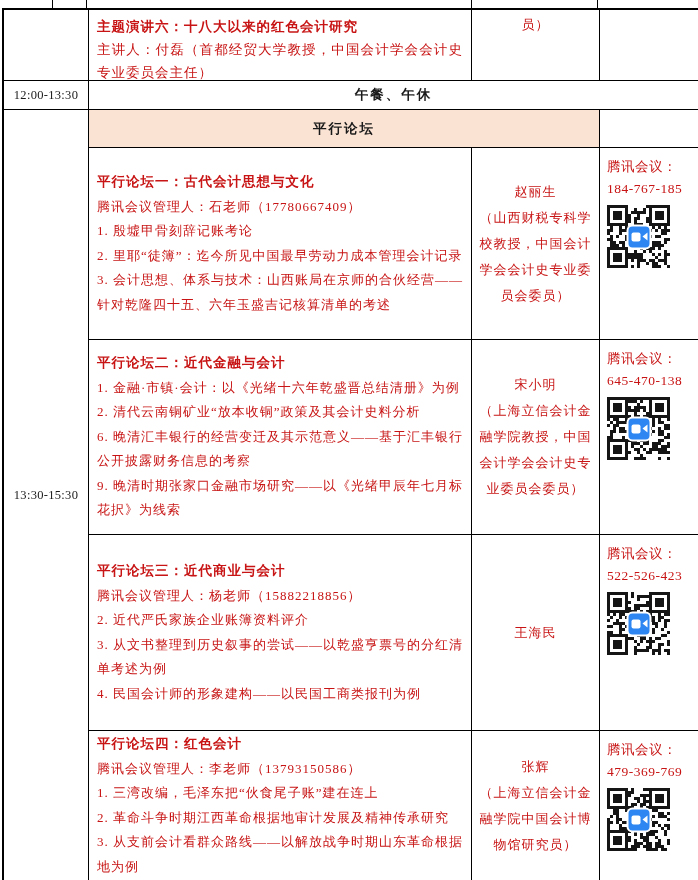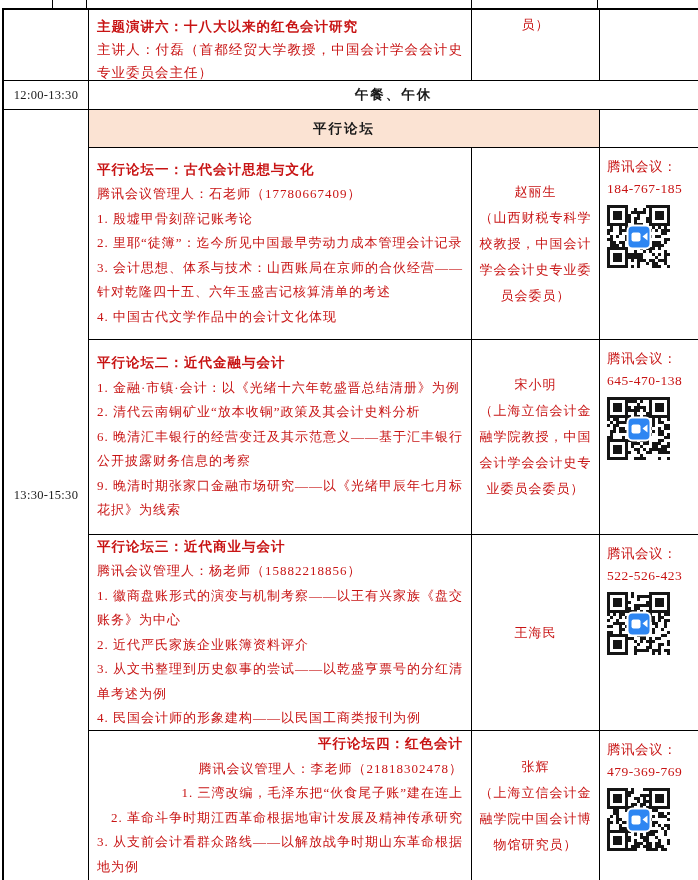--- a/index.html
+++ b/index.html
@@ -21,21 +21,21 @@
     border:2px solid #000;
     background:#fff;
   }
   .cell{
     box-sizing:border-box;
     border-right:1px solid #000;
     border-bottom:1px solid #000;
     overflow:hidden;
   }
   .no-r{border-right:none;}
-  .no-b{border-bottom:none;align-items:flex-end;}
+  .no-b{border-bottom:none;}
   .timecell{
     display:flex;align-items:center;justify-content:center;
     color:#1a1a1a;font-size:12.5px;letter-spacing:0.3px;
   }
   .keynote{
     padding:5px 8px 2px 8px;font-size:13.5px;line-height:23px;letter-spacing:1px;
   }
   .keynote .kt{font-weight:bold;}
   .keynote .ks{text-align:justify;}
   .fragment{
@@ -114,21 +114,20 @@
 
     <div class="cell pheader" style="grid-row:3;grid-column:2/4">平行论坛</div>
     <div class="cell no-r" style="grid-row:3;grid-column:4"></div>
 
     <div class="cell forum" style="grid-row:4;grid-column:2">
       <div class="ft">平行论坛一：古代会计思想与文化</div>
       <div>腾讯会议管理人：石老师（17780667409）</div>
       <div>1. 殷墟甲骨刻辞记账考论</div>
       <div>2. 里耶“徒簿”：迄今所见中国最早劳动力成本管理会计记录</div>
       <div>3. 会计思想、体系与技术：山西账局在京师的合伙经营——针对乾隆四十五、六年玉盛吉记核算清单的考述</div>
-      <div>4. 中国古代文学作品中的会计文化体现</div>
     </div>
     <div class="cell speaker" style="grid-row:4;grid-column:3">
       <div>赵丽生</div>
       <div>（山西财税专科学校教授，中国会计学会会计史专业委员会委员）</div>
     </div>
     <div class="cell qrcell no-r" style="grid-row:4;grid-column:4">
       <div>腾讯会议：</div>
       <div class="qr-id">184-767-185</div>
       <div class="qr-code">
           <i style="left: 0px; top: 0px; width: 3px; height: 3px;"></i>
@@ -621,21 +620,20 @@
           <i style="left: 36px; top: 60px; width: 3px; height: 3px;"></i>
           <i style="left: 51px; top: 60px; width: 3px; height: 3px;"></i>
           <i style="left: 60px; top: 60px; width: 3px; height: 3px;"></i>
         <span class="qr-logo"></span>
       </div>
     </div>
 
     <div class="cell forum" style="grid-row:6;grid-column:2">
       <div class="ft">平行论坛三：近代商业与会计</div>
       <div>腾讯会议管理人：杨老师（15882218856）</div>
-      <div>1. 徽商盘账形式的演变与机制考察——以王有兴家族《盘交账务》为中心</div>
       <div>2. 近代严氏家族企业账簿资料评介</div>
       <div>3. 从文书整理到历史叙事的尝试——以乾盛亨票号的分红清单考述为例</div>
       <div>4. 民国会计师的形象建构——以民国工商类报刊为例</div>
     </div>
     <div class="cell speaker" style="grid-row:6;grid-column:3">
       <div>王海民</div>
     </div>
     <div class="cell qrcell no-r" style="grid-row:6;grid-column:4">
       <div>腾讯会议：</div>
       <div class="qr-id">522-526-423</div>
@@ -873,21 +871,21 @@
           <i style="left: 27px; top: 60px; width: 3px; height: 3px;"></i>
           <i style="left: 45px; top: 60px; width: 3px; height: 3px;"></i>
           <i style="left: 51px; top: 60px; width: 3px; height: 3px;"></i>
           <i style="left: 60px; top: 60px; width: 3px; height: 3px;"></i>
         <span class="qr-logo"></span>
       </div>
     </div>
 
     <div class="cell forum no-b" style="grid-row:7;grid-column:2">
       <div class="ft">平行论坛四：红色会计</div>
-      <div>腾讯会议管理人：李老师（21818302478）</div>
+      <div>腾讯会议管理人：李老师（13793150586）</div>
       <div>1. 三湾改编，毛泽东把“伙食尾子账”建在连上</div>
       <div>2. 革命斗争时期江西革命根据地审计发展及精神传承研究</div>
       <div>3. 从支前会计看群众路线——以解放战争时期山东革命根据地为例</div>
     </div>
     <div class="cell speaker no-b" style="grid-row:7;grid-column:3">
       <div>张辉</div>
       <div>（上海立信会计金融学院中国会计博物馆研究员）</div>
     </div>
     <div class="cell qrcell no-r no-b" style="grid-row:7;grid-column:4">
       <div>腾讯会议：</div>

